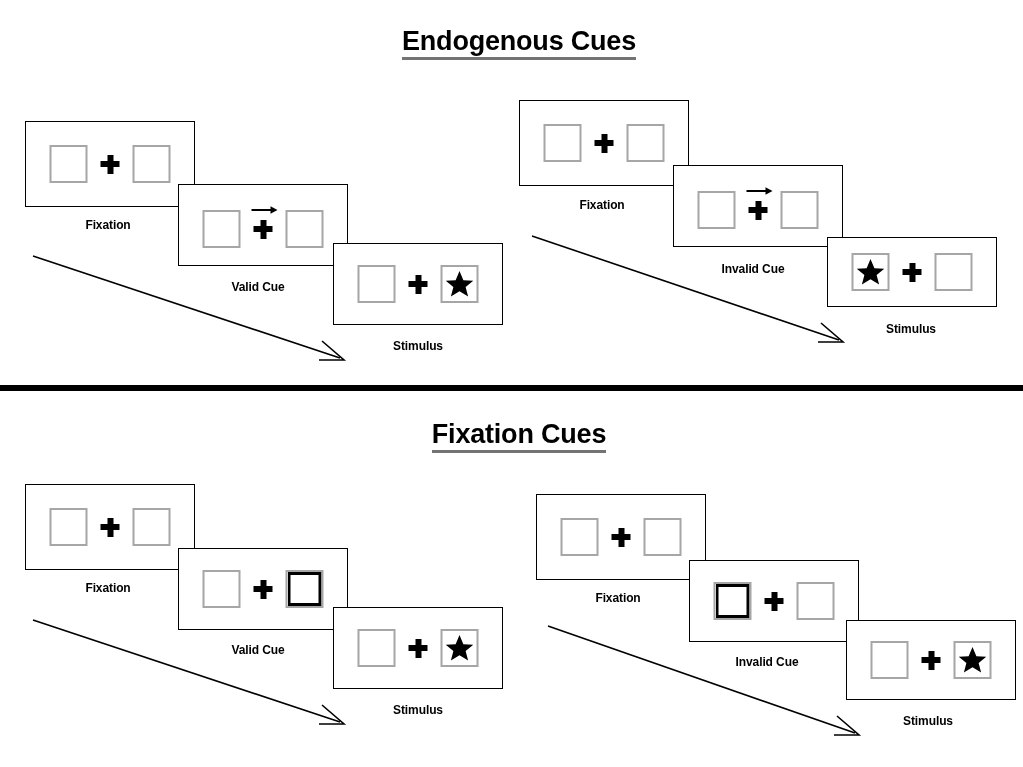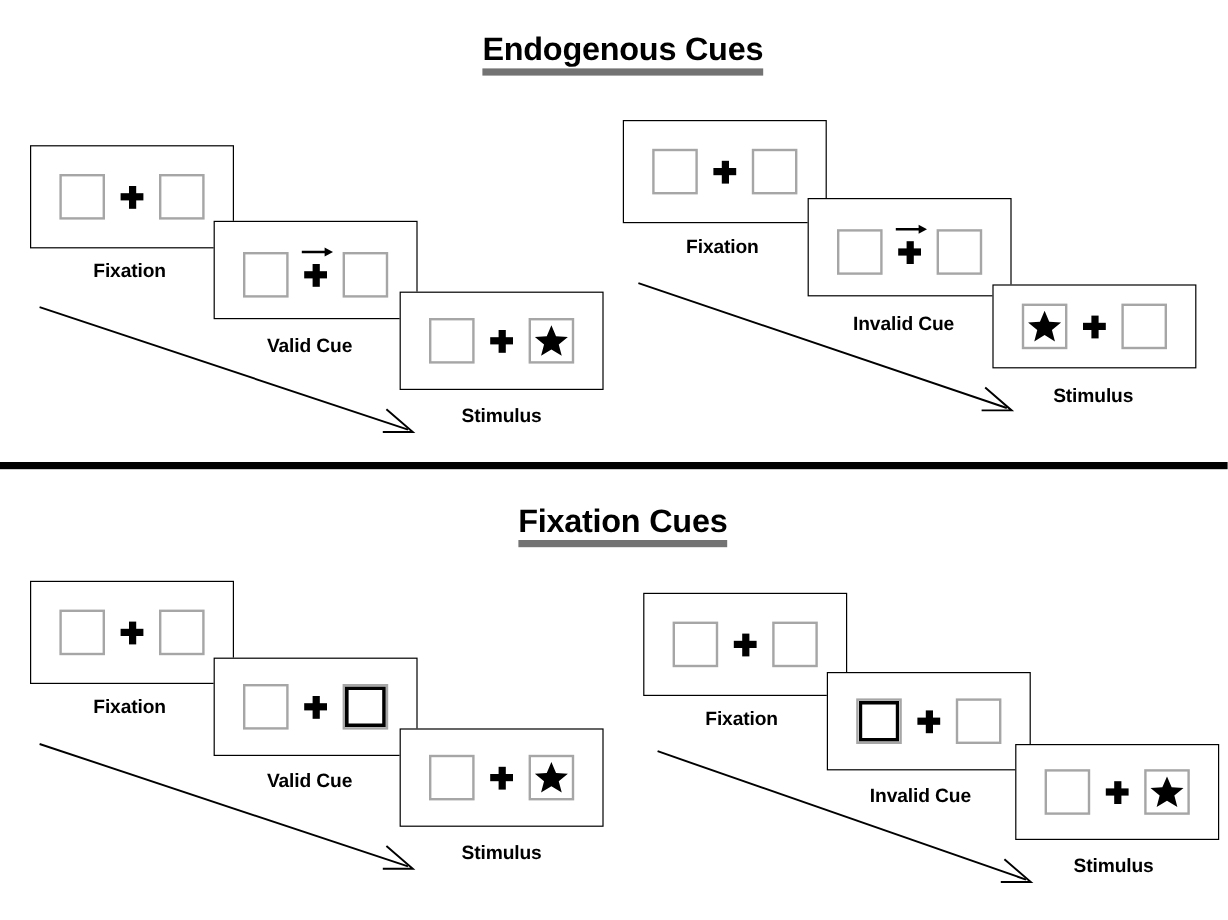--- a/index.html
+++ b/index.html
@@ -22,21 +22,21 @@
     position: absolute;
     width: 100%;
     left: 0;
     text-align: center;
     font-size: 27px;
     font-weight: bold;
     letter-spacing: -0.2px;
     white-space: nowrap;
   }
   .section-title span.ttl {
-    border-bottom: 6px solid #737373;
+    border-bottom: 3px solid #737373;
     padding-bottom: 1px;
     margin-left: 15px;
   }
 
   
   .divider {
     position: absolute;
     left: 0;
     width: 1023px;
     height: 6px;
@@ -116,21 +116,21 @@
     left: 50%;
     top: 50%;
     transform: translate(-50%, -50%);
     width: 30px;
     height: 30px;
   }
 
   
   .caption {
     position: absolute;
-    font-size: 16px;
+    font-size: 12px;
     font-weight: bold;
     white-space: nowrap;
     text-align: center;
     transform: translateX(-50%);
     letter-spacing: -0.1px;
   }
 
   
   .time-arrow {
     position: absolute;

